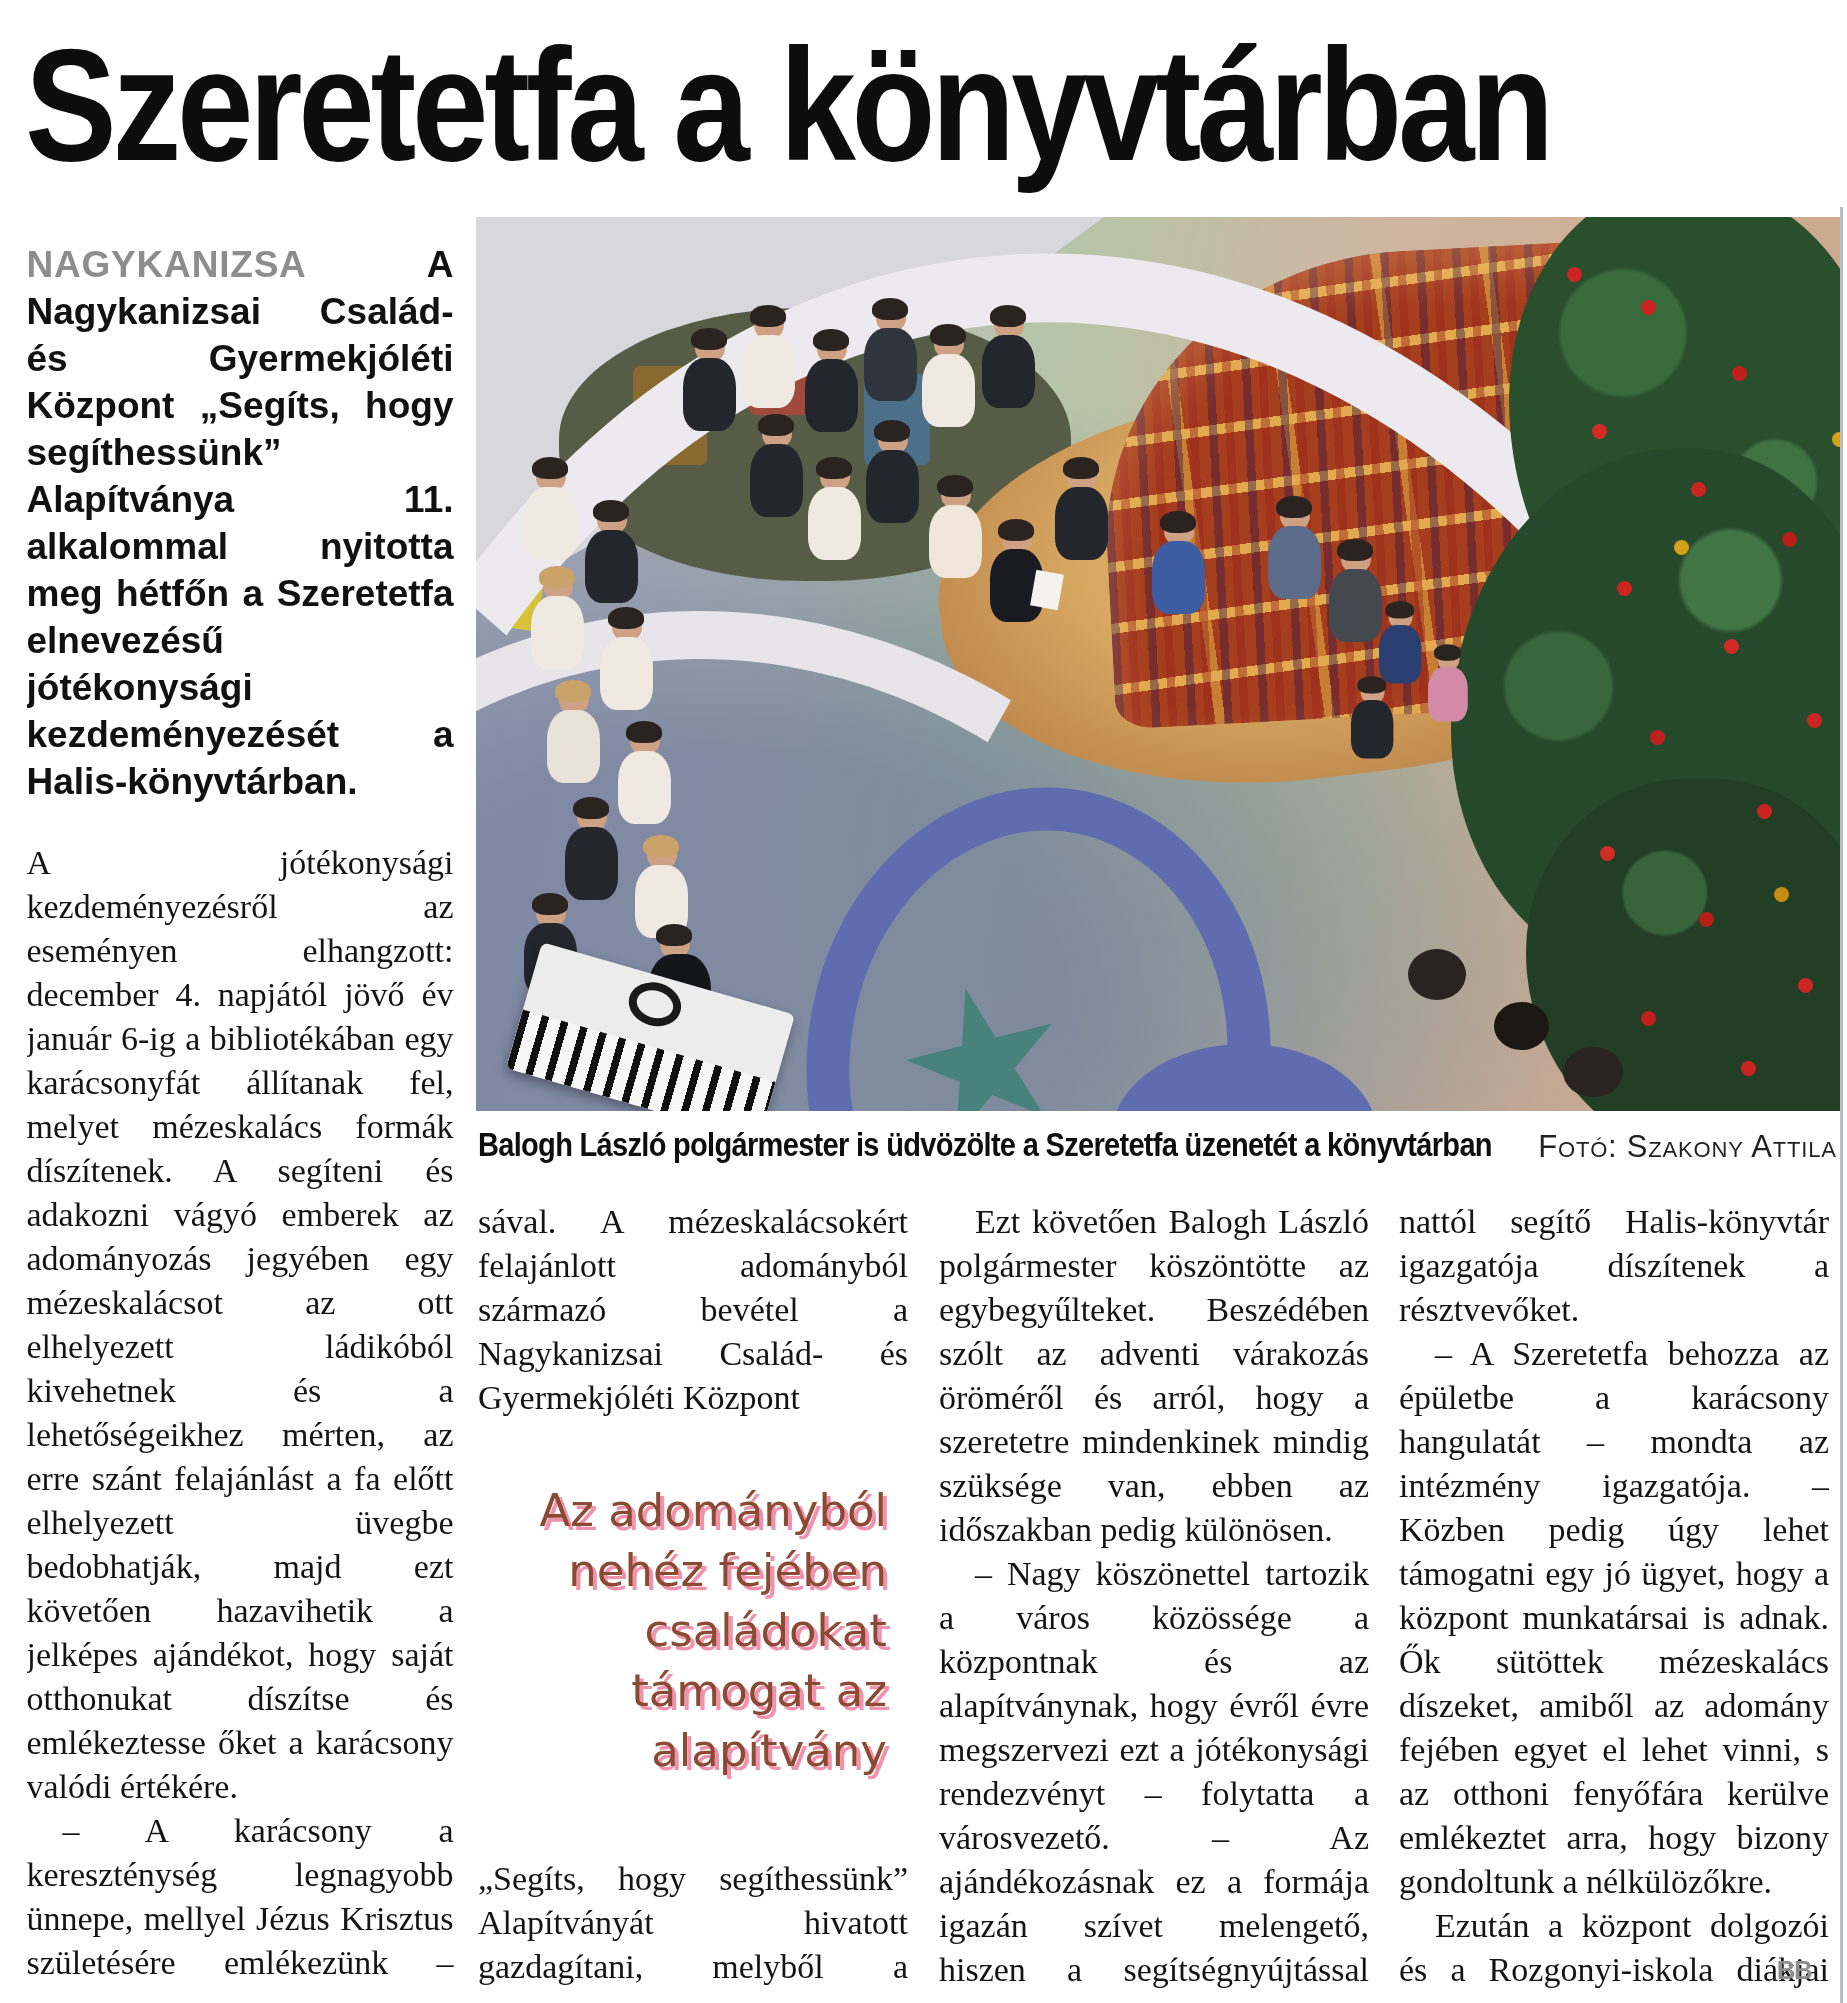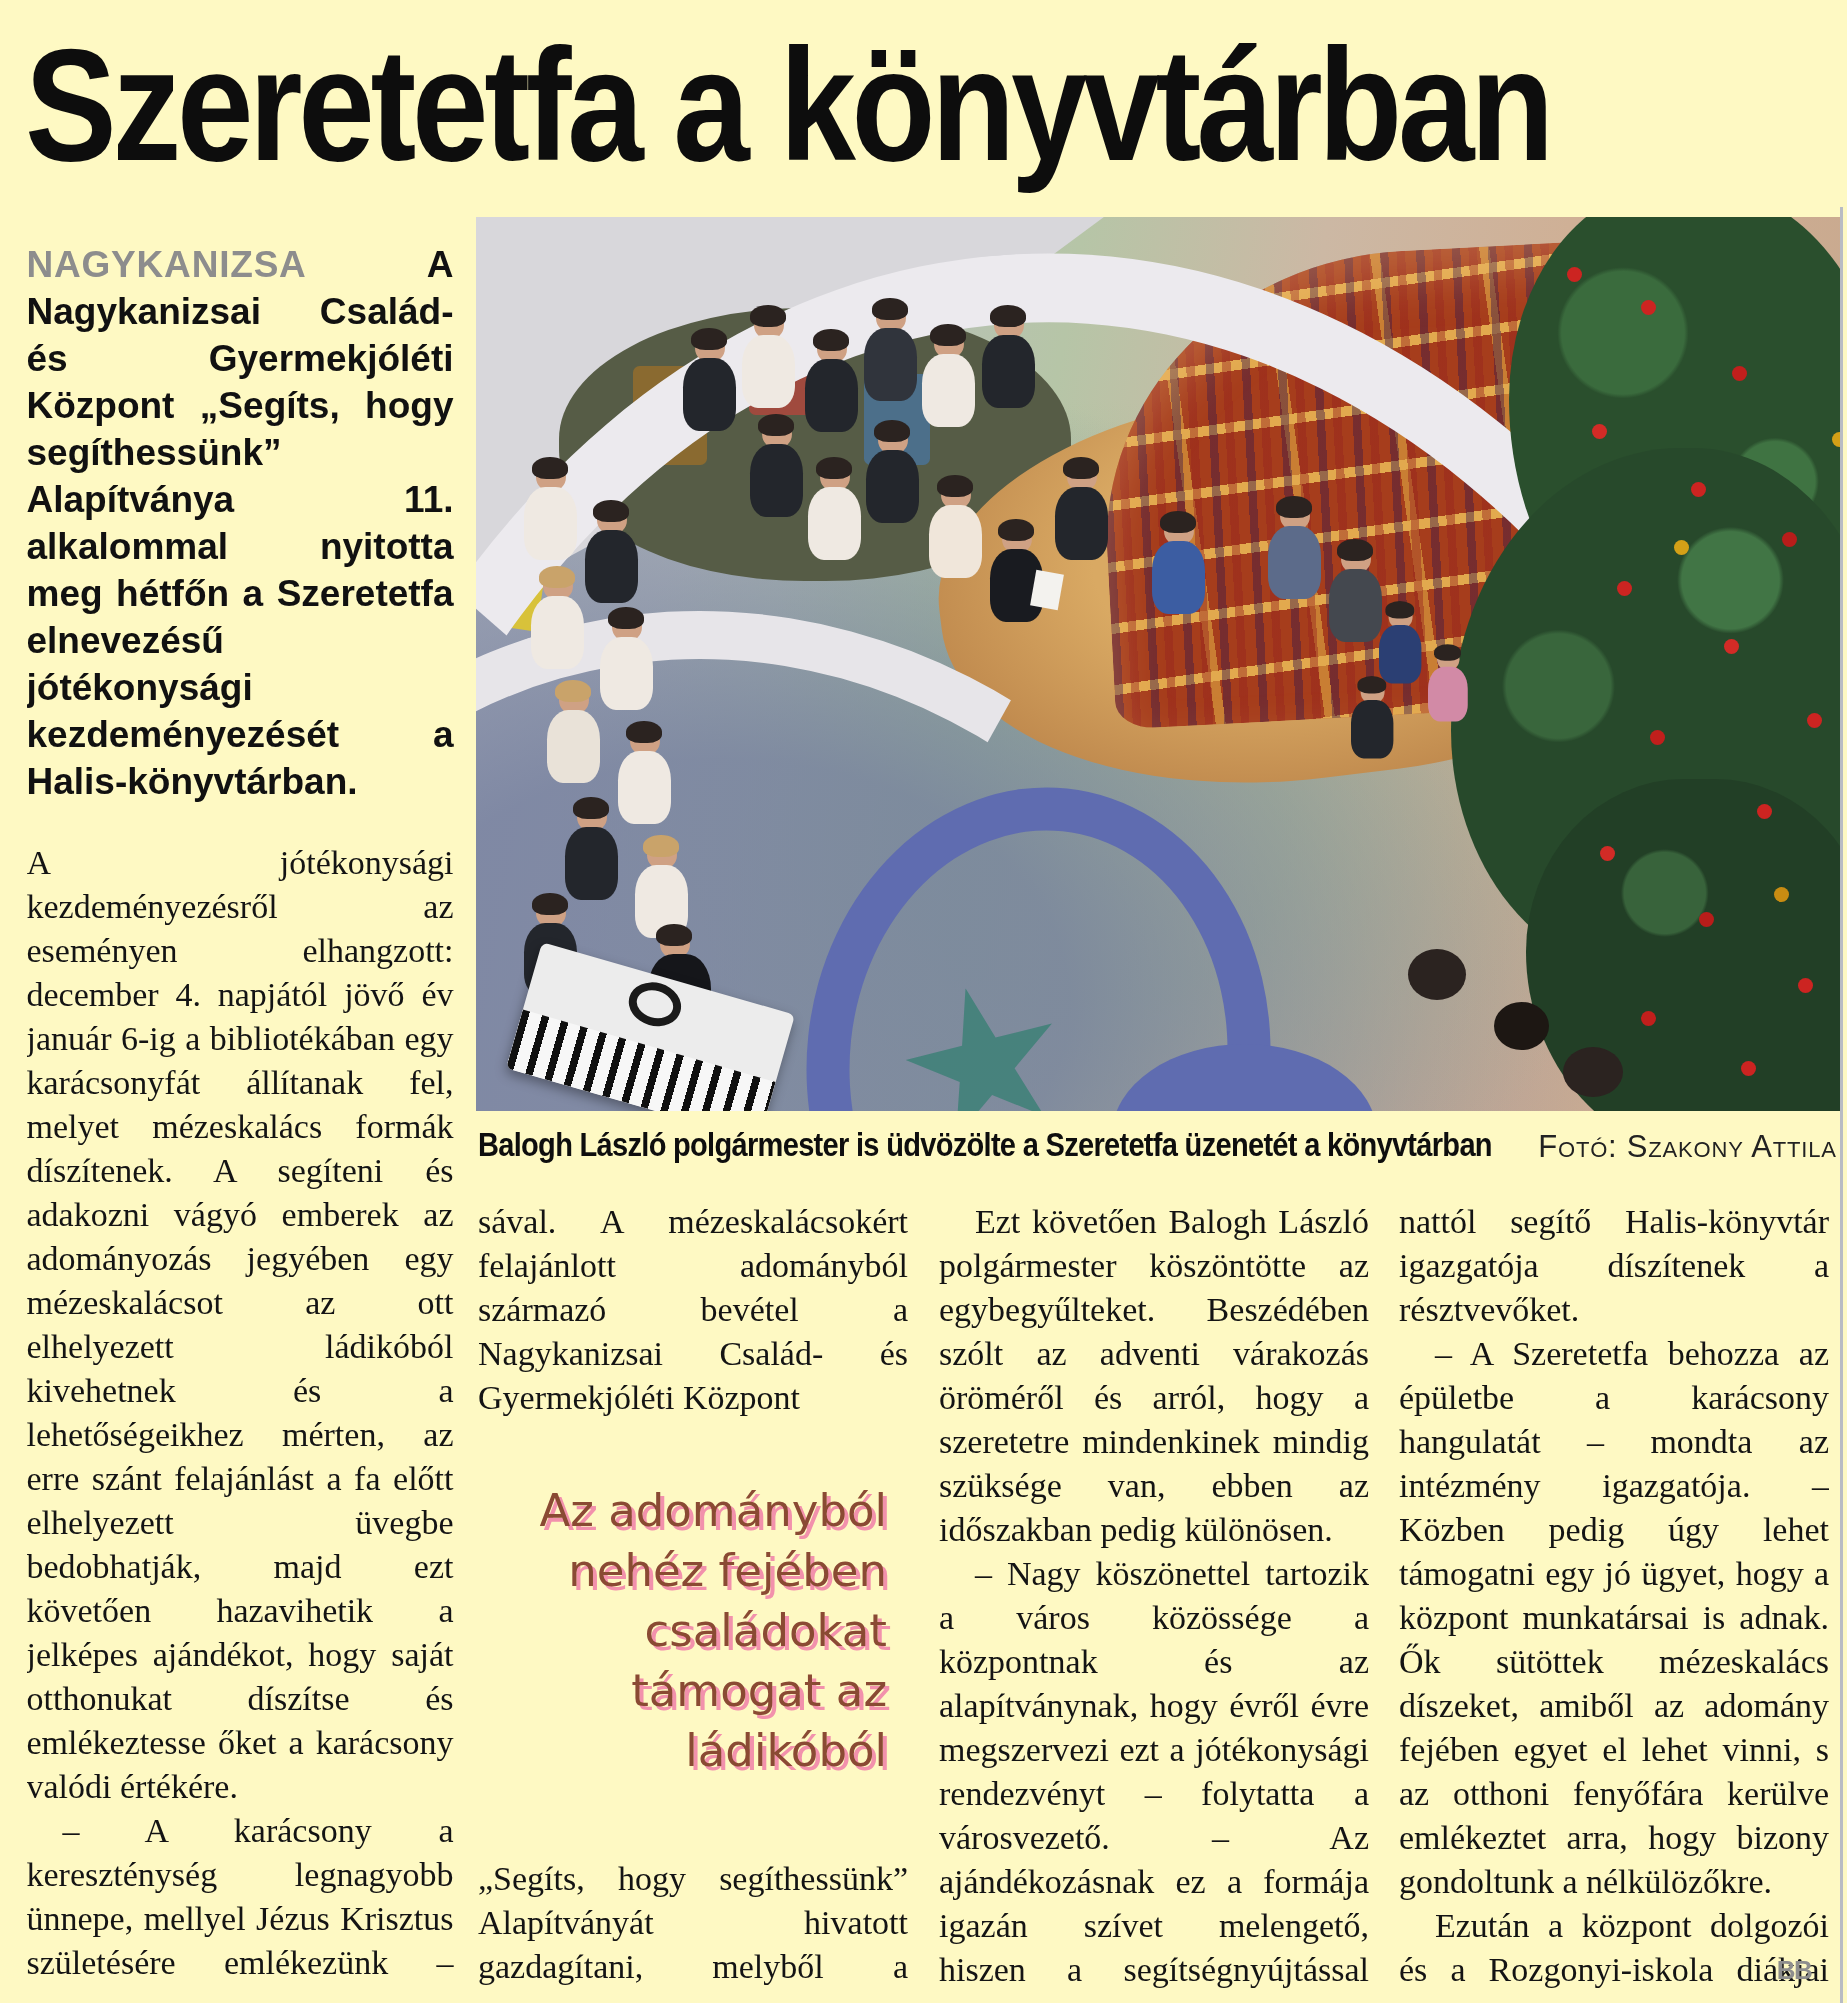--- a/index.html
+++ b/index.html
@@ -1,19 +1,19 @@
 <!DOCTYPE html>
 <html lang="hu" style="font-size:13.2px"><head>
 <meta charset="utf-8">
 <style>
   html,body{margin:0;padding:0;background:#efeeea;}
   .page{
     position:relative;
     width:1847px;height:2004px;
-    background:#fef9c3;
+    background:#ffffff;
     overflow:hidden;
     font-family:"Liberation Serif","DejaVu Serif",serif;
     color:#141414;
   }
   
   .headline{
     position:absolute;left:25px;top:11.6px;margin:0;
     font-family:"Liberation Sans","DejaVu Sans",sans-serif;
     font-weight:800;font-size:131px;letter-spacing:-4.1px;
     white-space:nowrap;color:#0d0d0d;
@@ -342,21 +342,21 @@
     <span class="credit">Fotó: Szakony Attila</span>
   </div>
 
   <div class="col col2">
     <p class="body-p">sával. A mézeskalácsokért felajánlott adományból származó bevétel a Nagykanizsai Család- és Gyermekjóléti Központ</p>
     <div class="pull-quote">
       <div>Az adományból</div>
       <div>nehéz fejében</div>
       <div>családokat</div>
       <div>támogat az</div>
-      <div>ládikóból</div>
+      <div>alapítvány</div>
     </div>
     <p class="body-p">„Segíts, hogy segíthessünk” Alapítványát hivatott gazdagítani, melyből a hátrányos helyzetben lévő gyermekeket és családokat támogatjuk.</p>
   </div>
 
   <div class="col col3">
     <p class="body-p indent">Ezt követően Balogh László polgármester köszöntötte az egybegyűlteket. Beszédében szólt az adventi várakozás öröméről és arról, hogy a szeretetre mindenkinek mindig szüksége van, ebben az időszakban pedig különösen.</p>
     <p class="body-p indent">– Nagy köszönettel tartozik a város közössége a központnak és az alapítványnak, hogy évről évre megszervezi ezt a jótékonysági rendezvényt – folytatta a városvezető. – Az ajándékozásnak ez a formája igazán szívet melengető, hiszen a segítségnyújtással még több szeretet közvetíthető a közösség tagjai között.</p>
 
   </div>
 

